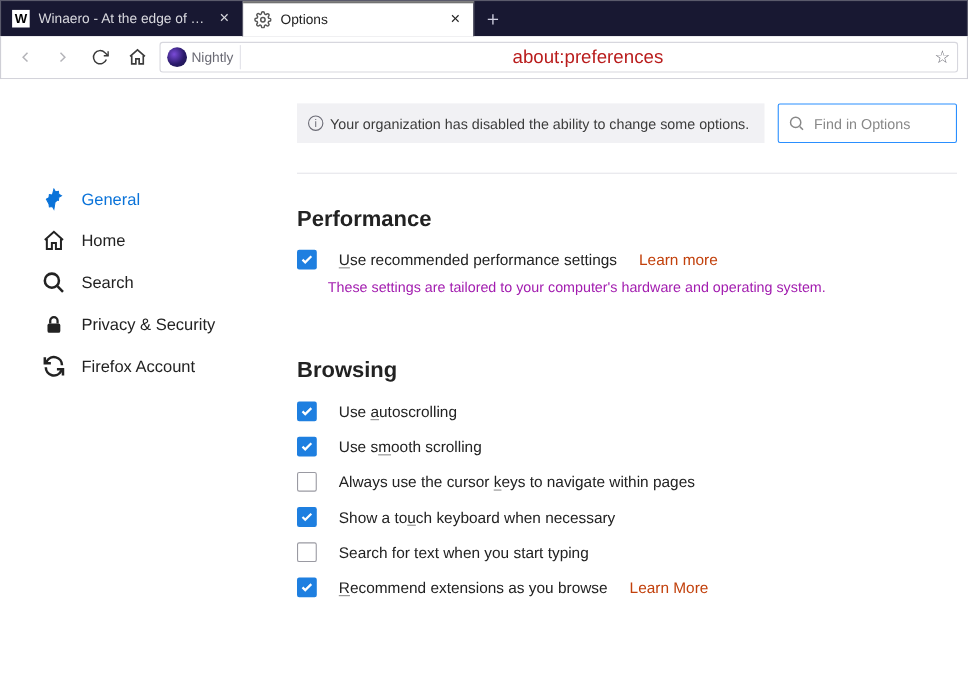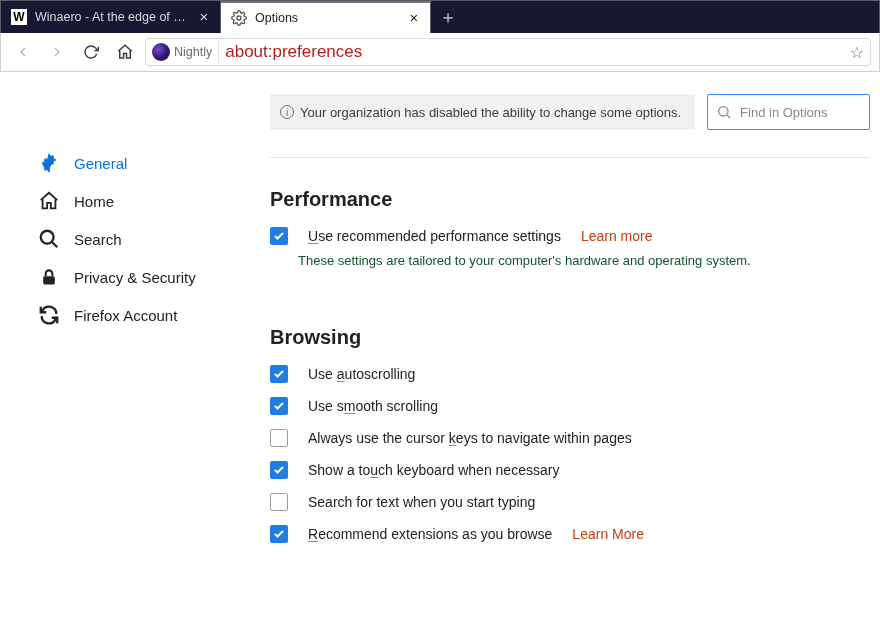--- a/index.html
+++ b/index.html
@@ -47,20 +47,21 @@
   
   .toolbar {
     height: 39px;
     background: #fff;
     border: 1px solid #cfcfd6;
     border-top: none;
     display: flex;
     align-items: center;
     gap: 6px;
     padding: 0 8px;
+    text-align: center;
   }
   .nav-btn { width: 28px; height: 28px; display:flex;align-items:center;justify-content:center; color:#3b3b3b; border-radius:4px; }
   .nav-btn.disabled { color:#b3b3b8; }
   .urlbar {
     flex: 1;
     height: 28px;
     border: 1px solid #d7d7de;
     background:#fff;
     border-radius: 3px;
     display: flex;
@@ -106,39 +107,39 @@
     flex:1;
     border:1px solid #2a8fff;
     height:36px;
     display:flex;align-items:center;gap:8px;
     padding:0 8px;
     color:#888;
     border-radius:2px;
   }
   
   .sidenav {
-    position:absolute; top:72px; left:32px; width:210px;
+    position:absolute; top:90px; left:32px; width:210px;
   }
   .nav-item {
     display:flex; align-items:center; gap:14px;
     padding:8px 6px;
     font-size:15px; color:#222;
     cursor:default;
   }
   .nav-item.selected { color:#0a73d9; }
   .nav-item.selected .nav-icon path, .nav-item.selected .nav-icon circle { stroke:#0a73d9; fill:#0a73d9;}
   .nav-icon { width:22px; height:22px; display:flex;align-items:center;justify-content:center;}
   
   .panel {
     position:absolute; top:85px; left:270px; right:10px;
     border-top:1px solid #e5e5ea;
   }
   .section-head { font-size:20px; font-weight:600; color:#222; margin-top:30px; margin-bottom:16px;}
   .opt-row { display:flex; align-items:center; gap:20px; margin-bottom:14px; font-size:14px; color:#222;}
-  .opt-row .sub { margin-left:28px; color:#14532d; font-size:13px; margin-top:-6px; margin-bottom:18px;}
+  .opt-row .sub { margin-left:28px; color:#a21caf; font-size:13px; margin-top:-6px; margin-bottom:18px;}
   .check {
     width:18px;height:18px; border-radius:2px; display:flex;align-items:center;justify-content:center;
   }
   .check.on { background:#1e7fe0; }
   .check.off { background:#fff; border:1px solid #9a9aa2;}
   .check.on svg { display:block;}
   .link { color:#c2410c; }
   .underline { text-decoration: underline; text-decoration-color: rgba(0,0,0,0.45); text-underline-offset:2px;}
 </style>
 </head>

